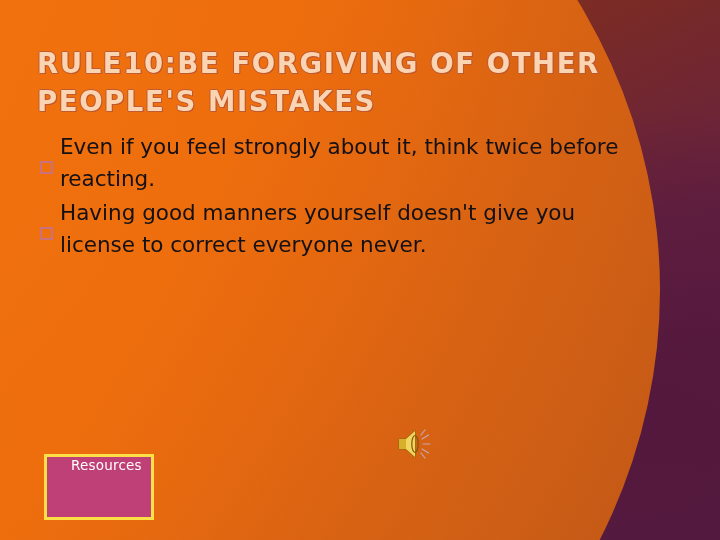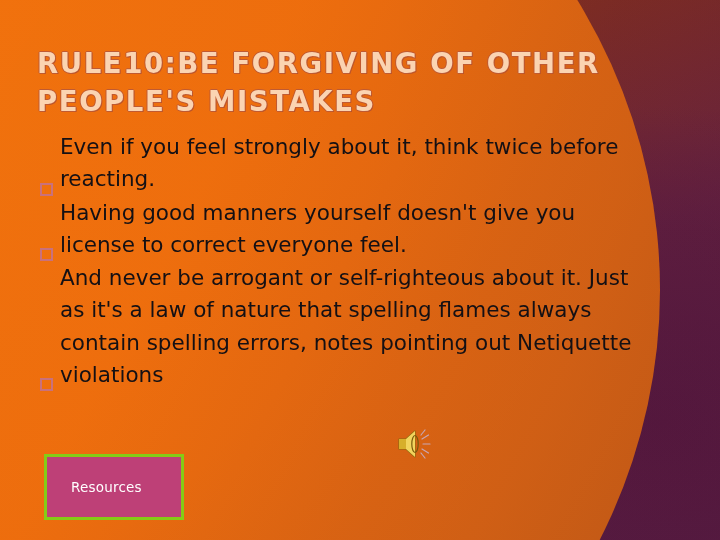--- a/index.html
+++ b/index.html
@@ -84,21 +84,21 @@
   }
 
   .bullets {
     position: absolute;
     left: 40px;
     top: 131px;
     width: 600px;
   }
   .bullet-row {
     display: flex;
-    align-items: flex-end;
+    align-items: center;
     margin-bottom: 1px;
   }
   .bullet-mark {
     flex: 0 0 auto;
     width: 13px;
     height: 13px;
     margin-top: 9px;
     margin-right: 7px;
     border: 2px solid #C9717C;
     box-sizing: border-box;
@@ -118,27 +118,26 @@
     top: 427px;
     width: 46px;
     height: 34px;
   }
 
   
   .resources-box {
     position: absolute;
     left: 44px;
     top: 454px;
-    width: 140px;
+    width: 110px;
     height: 66px;
     background: #BE4077;
-    border: 3px solid #84cc16;
+    border: 3px solid #fde047;
     box-sizing: border-box;
     display: flex;
-    align-items: center;
   }
   .resources-label {
     color: #FFFFFF;
     font-size: 13.5px;
     padding-left: 24px;
     letter-spacing: 0.2px;
   }
 </style>
 </head>
 <body>
@@ -158,27 +157,23 @@
 
     <div class="bullets">
 
       <div class="bullet-row">
         <span class="bullet-mark"></span>
         <span class="bullet-text">Even if you feel strongly about it, think twice before reacting.</span>
       </div>
 
       <div class="bullet-row">
         <span class="bullet-mark"></span>
-        <span class="bullet-text">Having good manners yourself doesn't give you license to correct everyone feel.</span>
+        <span class="bullet-text">Having good manners yourself doesn't give you license to correct everyone never.</span>
       </div>
 
-      <div class="bullet-row">
-        <span class="bullet-mark"></span>
-        <span class="bullet-text">And never be arrogant or self-righteous about it. Just as it's a law of nature that spelling flames always contain spelling errors, notes pointing out Netiquette violations</span>
-      </div>
 
     </div>
 
     <div class="speaker">
       <svg width="46" height="34" viewBox="0 0 46 34" xmlns="http://www.w3.org/2000/svg">
 
         <path d="M3 12 L10 12 L19 4 L19 30 L10 22 L3 22 Z" fill="#E8C23A" stroke="#8A6A10" stroke-width="1.1" stroke-linejoin="round"></path>
         <path d="M10 12 L19 4 L19 30 L10 22 Z" fill="#F2D45E"></path>
         <path d="M3 12 L10 12 L10 22 L3 22 Z" fill="#D7AF2B"></path>
         <ellipse cx="19" cy="17" rx="3.2" ry="8.5" fill="none" stroke="#7A5C0C" stroke-width="1.2"></ellipse>

